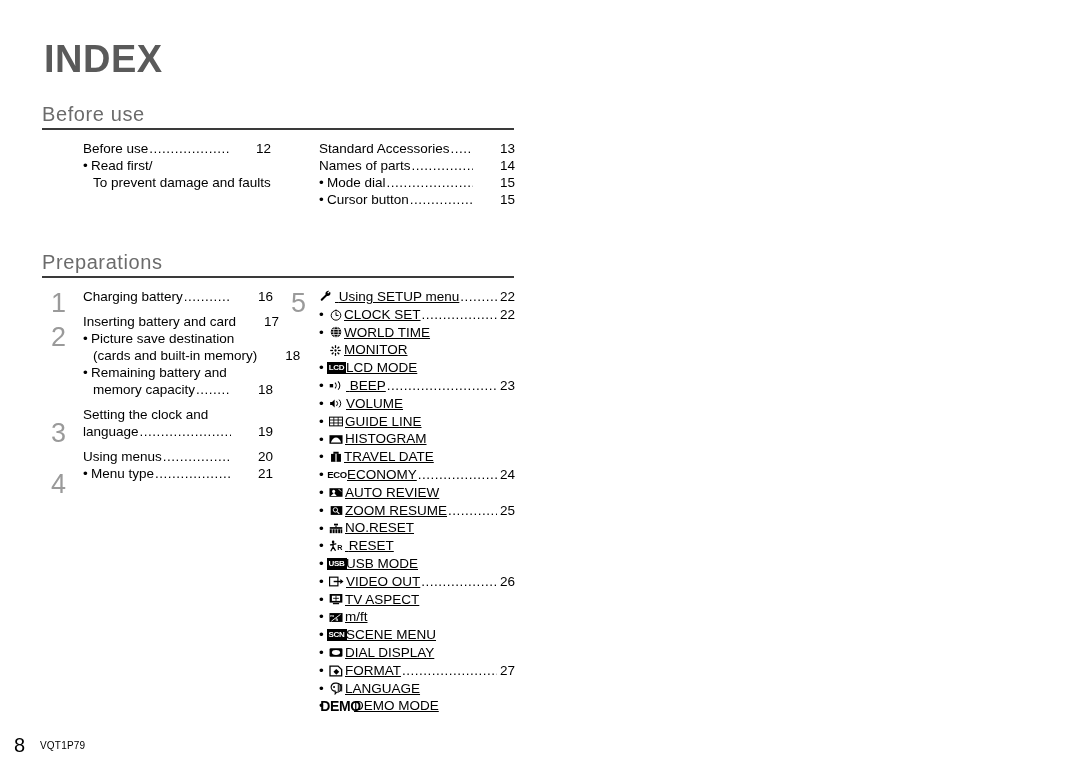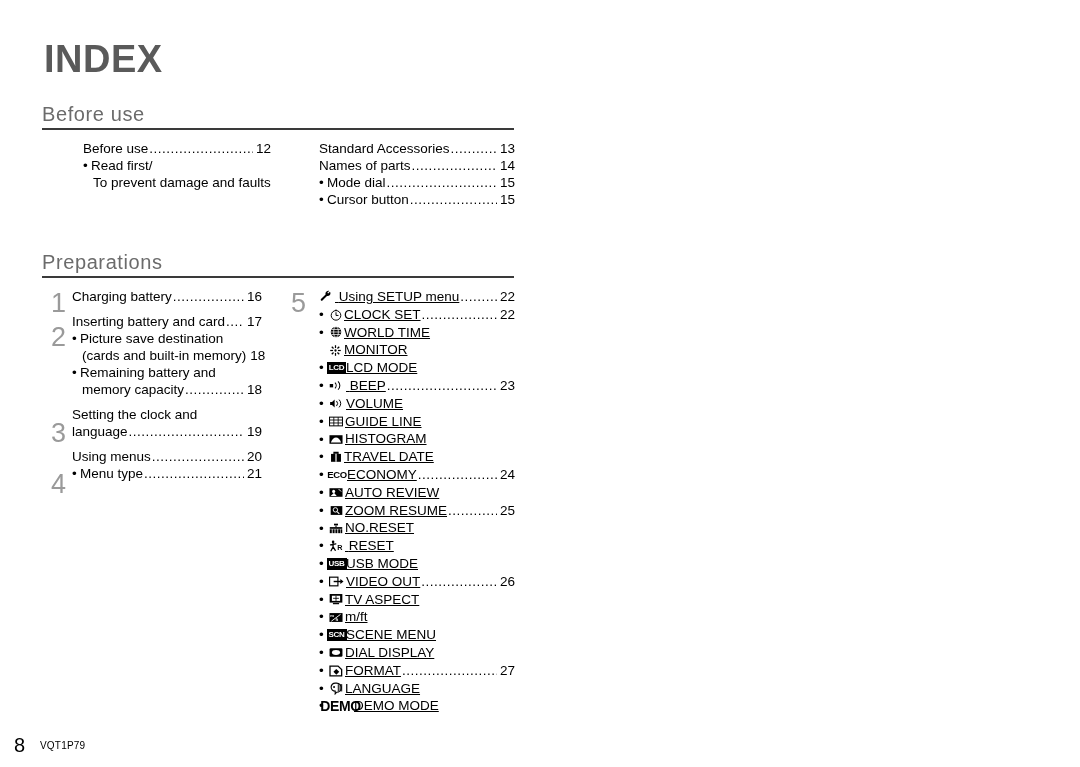--- a/index.html
+++ b/index.html
@@ -86,29 +86,30 @@
     letter-spacing: 0.5px;
     font-size: 13.5px;
   }
   .row .dots::before {
     content: "......................................................................";
   }
   .row .num {
     flex: 0 0 auto;
     text-align: right;
     padding-left: 2px;
+    margin-left: 24px;
   }
   .row.nodots .dots::before { content: ""; }
 
   
   #before-left  { left: 83px;  top: 140px; width: 188px; }
   #before-right { left: 319px; top: 140px; width: 196px; }
 
   
-  #prep-left  { left: 72px;  top: 288px; width: 190px; }
+  #prep-left  { left: 83px;  top: 288px; width: 190px; }
   #prep-right { left: 319px; top: 288px; width: 196px; }
 
   .bignum {
     position: absolute;
     font-size: 27px;
     color: #9a9a9a;
     line-height: 1;
     font-weight: normal;
   }
   #n1 { left: 51px; top: 290px; }

